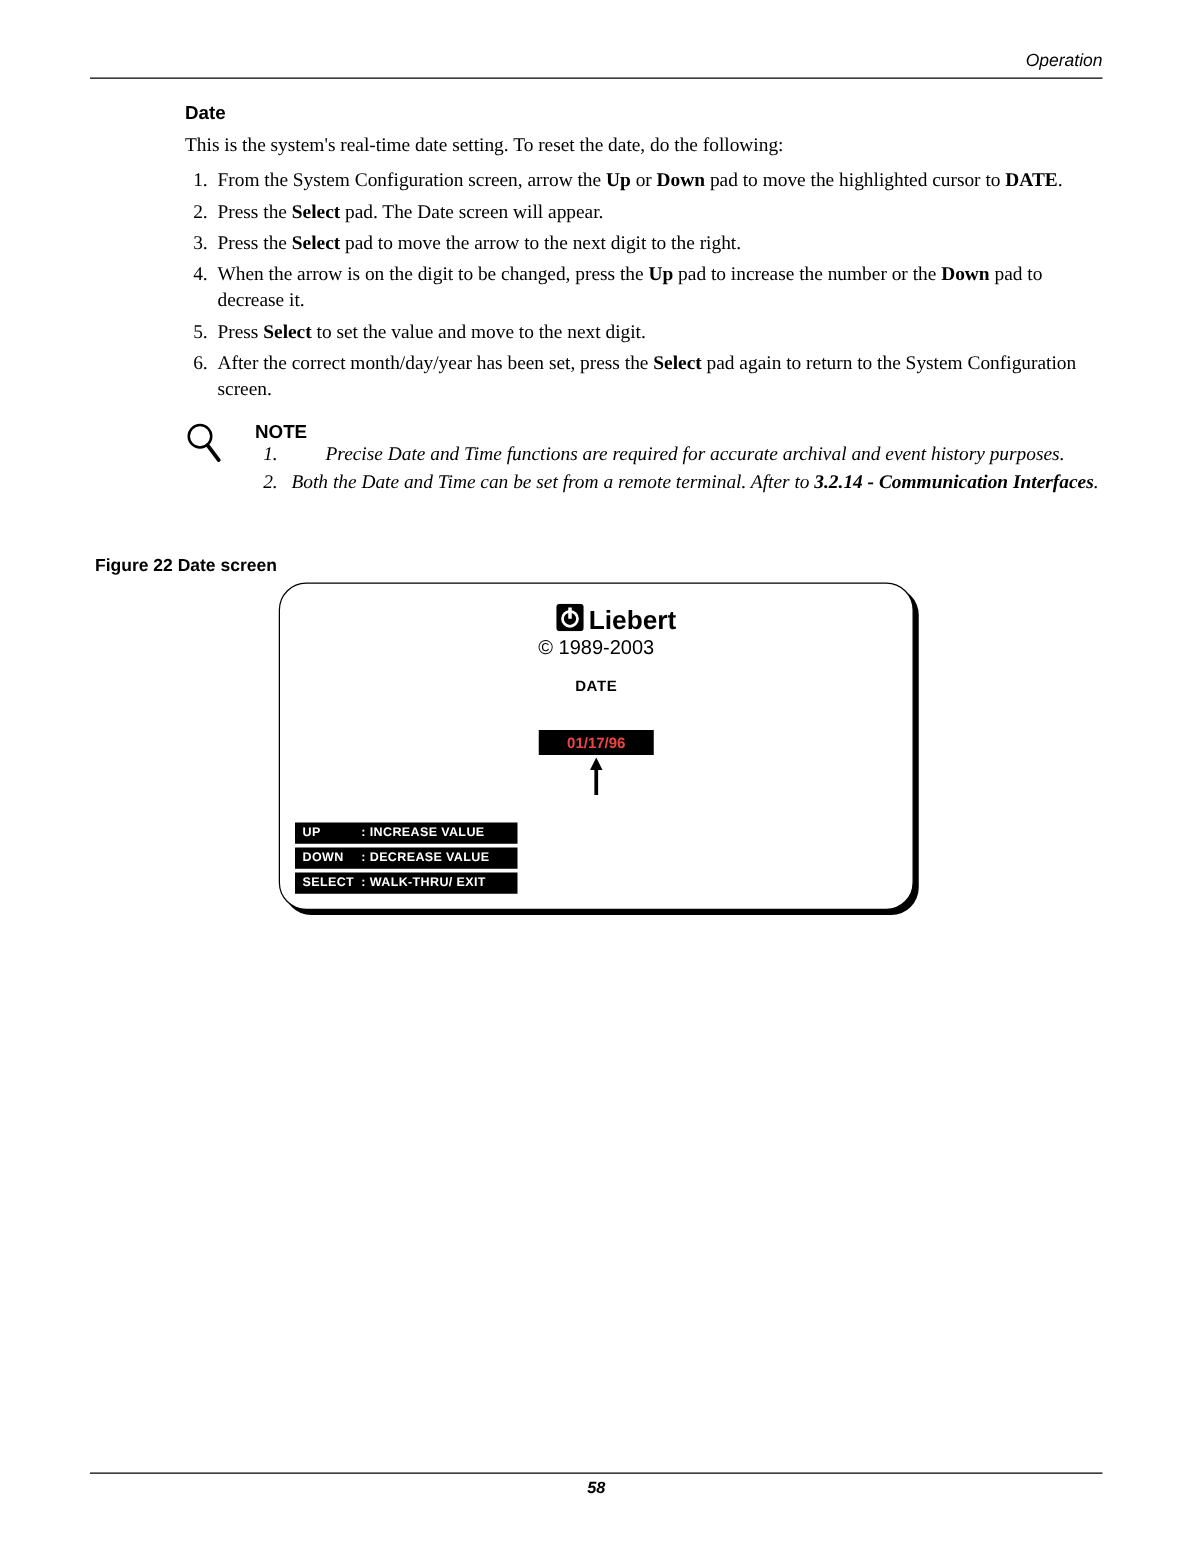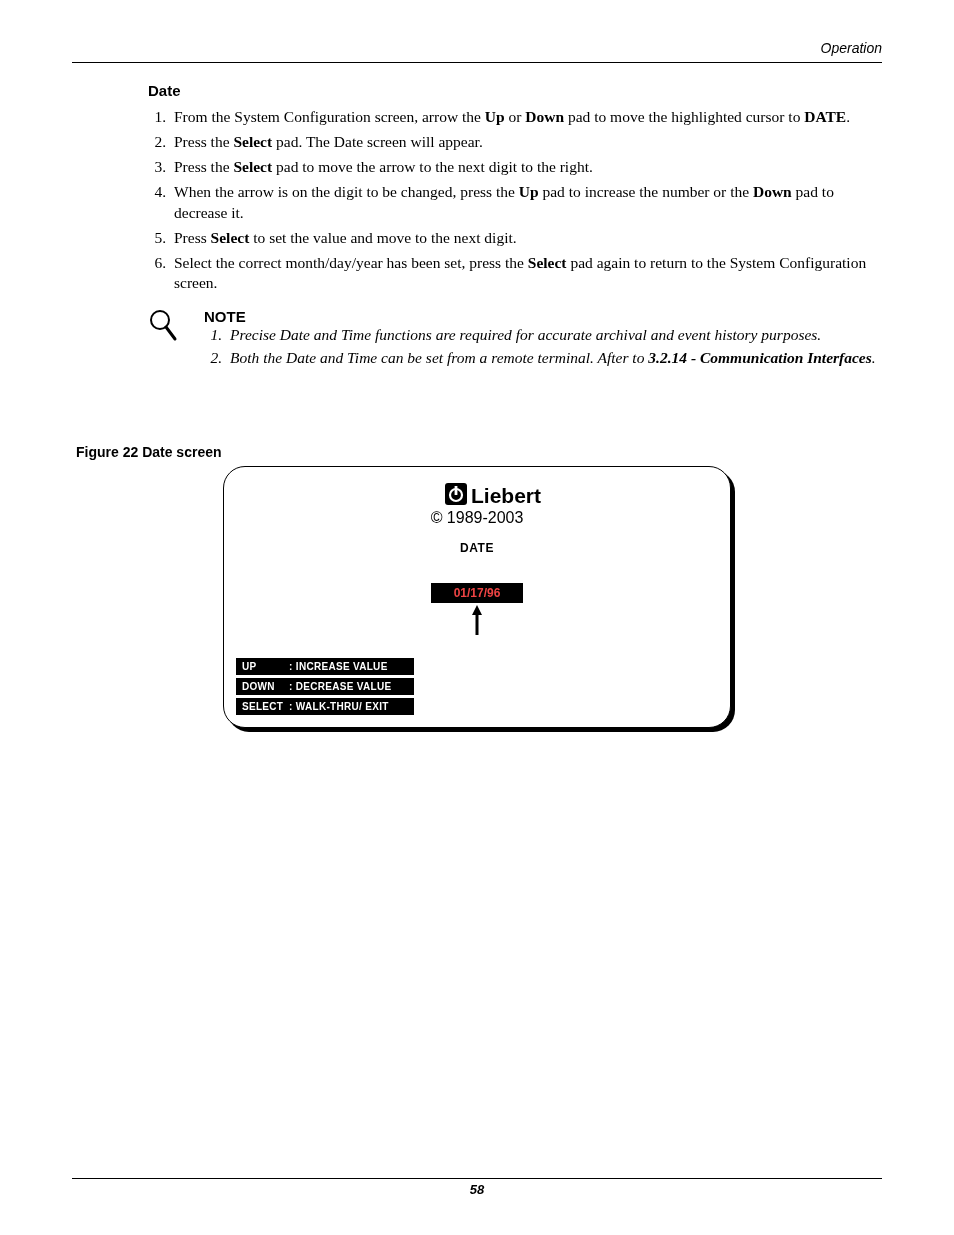--- a/index.html
+++ b/index.html
@@ -72,20 +72,21 @@
       font-family: Arial, Helvetica, sans-serif;
       font-weight: bold;
       font-size: 15px;
     }
     ol.note-list {
       list-style: decimal;
       margin-left: 22px;
       font-style: italic;
       font-size: 15.5px;
       line-height: 1.35;
+      text-align: center;
     }
     ol.note-list li {
       margin-bottom: 2px;
       padding-left: 4px;
     }
     .figure-caption {
       position: absolute;
       top: 444px;
       left: 76px;
       font-family: Arial, Helvetica, sans-serif;
@@ -190,39 +191,40 @@
     b { font-weight: bold; }
   </style>
 </head>
 <body>
 
 <div class="header-label">Operation</div>
 <div class="header-rule"></div>
 
 <div class="content">
   <div class="section-heading">Date</div>
+  <div class="intro">This is the system's real-time date setting. To reset the date, do the following:</div>
 
   <ol class="steps">
     <li>
       <span>From the System Configuration screen, arrow the </span><b>Up</b><span> or </span><b>Down</b><span> pad to move the highlighted cursor to </span><b>DATE</b><span>.</span>
     </li>
     <li>
       <span>Press the </span><b>Select</b><span> pad. The Date screen will appear.</span>
     </li>
     <li>
       <span>Press the </span><b>Select</b><span> pad to move the arrow to the next digit to the right.</span>
     </li>
     <li>
       <span>When the arrow is on the digit to be changed, press the </span><b>Up</b><span> pad to increase the number or the </span><b>Down</b><span> pad to decrease it.</span>
     </li>
     <li>
       <span>Press </span><b>Select</b><span> to set the value and move to the next digit.</span>
     </li>
     <li>
-      <span>Select the correct month/day/year has been set, press the </span><b>Select</b><span> pad again to return to the System Configuration screen.</span>
+      <span>After the correct month/day/year has been set, press the </span><b>Select</b><span> pad again to return to the System Configuration screen.</span>
     </li>
   </ol>
 
   <div class="note-block">
     <div class="note-icon">
       <svg width="30" height="34" viewBox="0 0 30 34">
         <circle cx="12" cy="12" r="9" fill="none" stroke="#000" stroke-width="2"></circle>
         <line x1="18" y1="19" x2="27" y2="31" stroke="#000" stroke-width="3" stroke-linecap="round"></line>
       </svg>
     </div>

